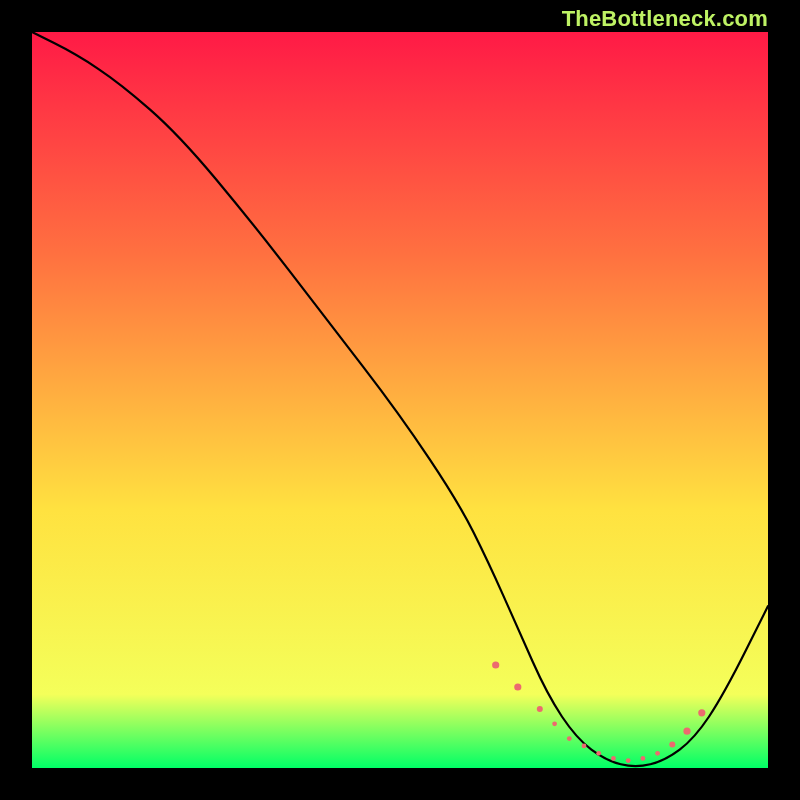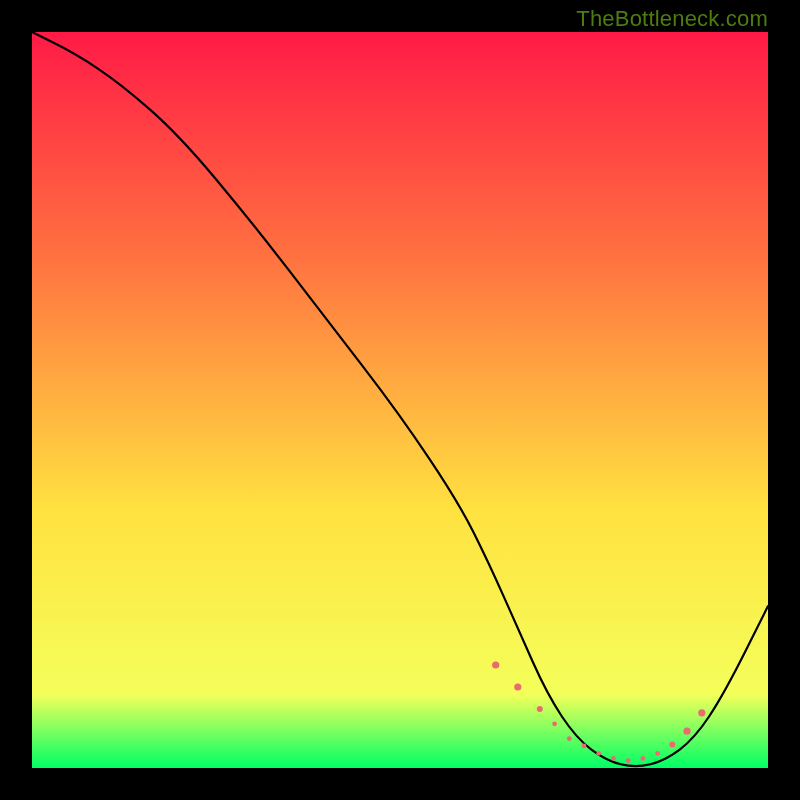--- a/index.html
+++ b/index.html
@@ -24,22 +24,22 @@
     left: 0;
     top: 0;
     width: 736px;
     height: 736px;
   }
   .watermark {
     position: absolute;
     top: 6px;
     right: 32px;
     font-size: 22px;
-    font-weight: 400;
-    color: #4d7c0f;
+    font-weight: 700;
+    color: #bef264;
     letter-spacing: 0.2px;
   }
 </style>
 </head>
 <body>
 
 <div class="watermark">TheBottleneck.com</div>
 
 <div class="frame">
 

